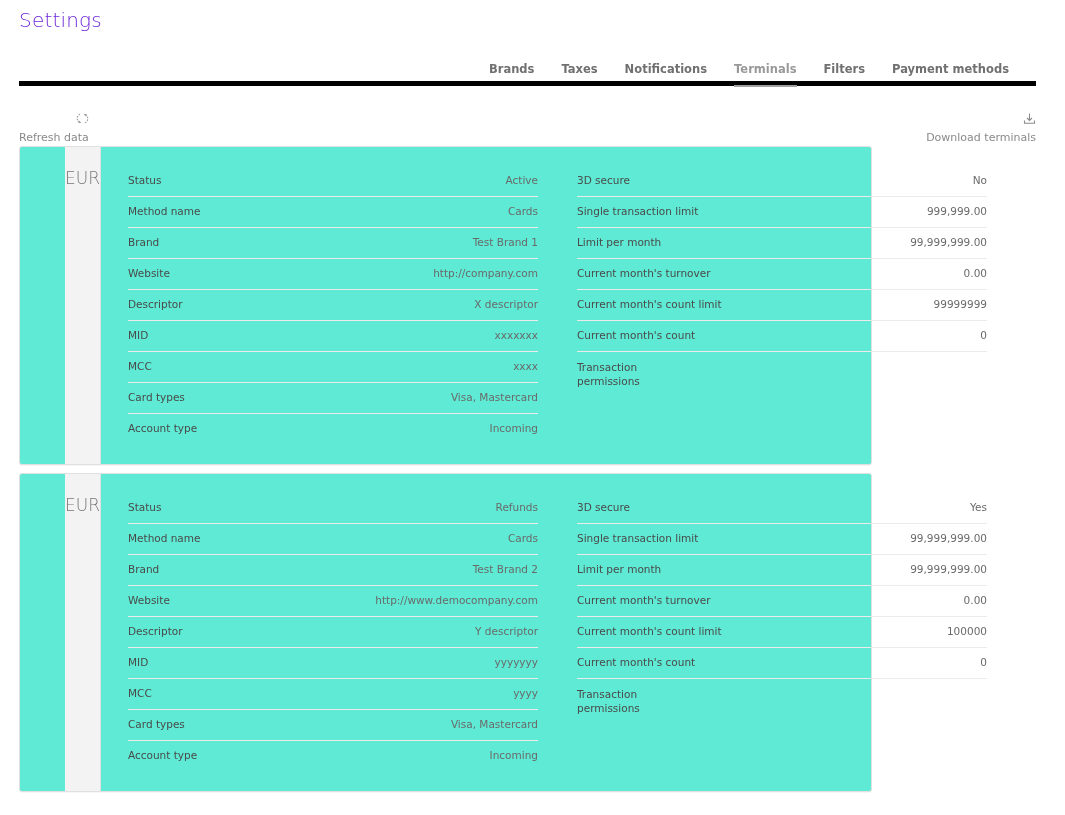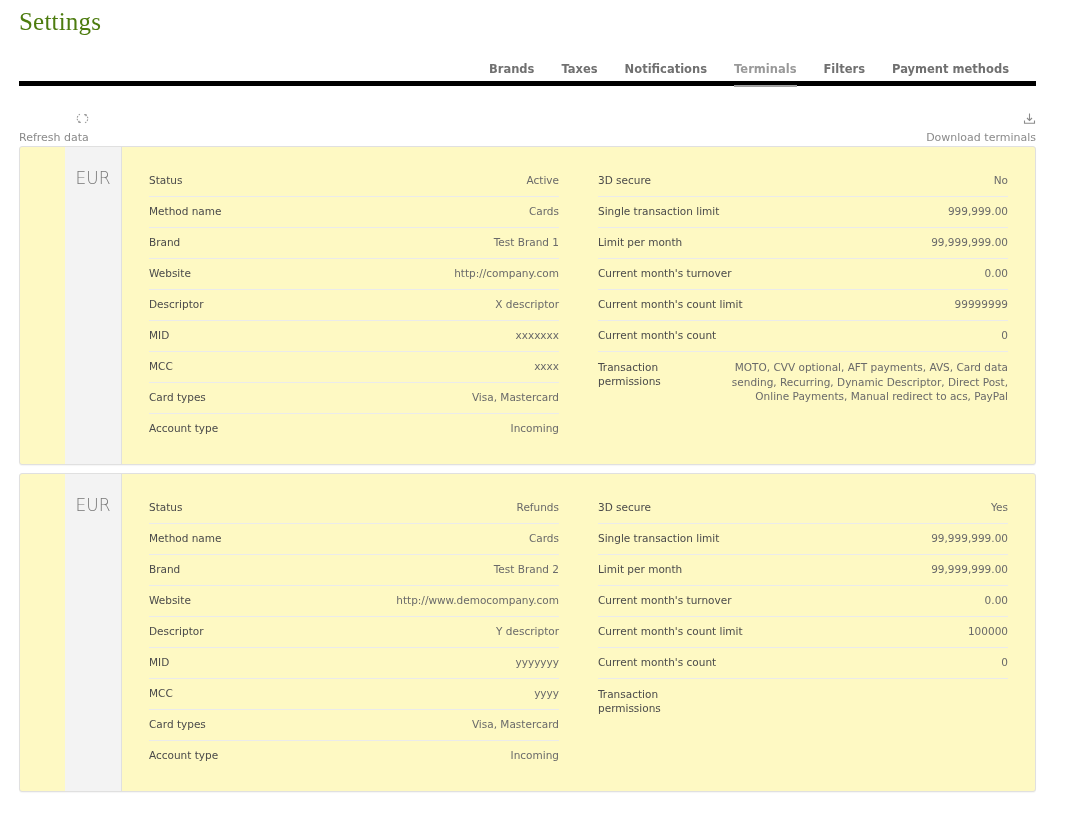--- a/index.html
+++ b/index.html
@@ -1,31 +1,31 @@
 <!DOCTYPE html>
 <html><head>
 <meta charset="utf-8">
 <style>
   * { box-sizing: border-box; margin: 0; padding: 0; }
   html, body { width: 1065px; height: 815px; background: #ffffff; overflow: hidden; }
   body { font-family: "DejaVu Sans", "Liberation Sans", sans-serif; color: #555; position: relative; }
 
-  .page-title { position: absolute; left: 19px; top: 8px; font-size: 25px; font-weight: 300; color: #4d7c0f; letter-spacing: 0.2px; font-family: Liberation Serif, serif; }
+  .page-title { position: absolute; left: 19px; top: 8px; font-size: 20px; font-weight: 300; color: #6d28d9; letter-spacing: 0.2px; }
 
   .tabs { position: absolute; left: 19px; top: 57px; width: 1017px; height: 29px; border-bottom: 5px solid #000000; display: flex; justify-content: flex-end; }
   .tab { font-size: 11.5px; font-weight: bold; color: #707070; margin-right: 27px; height: 29px; padding-top: 5px; position: relative; cursor: pointer; }
   .tab.active { color: #999; }
   .tab.active::after { content: ""; position: absolute; left: 0; right: 0; bottom: -1px; height: 2px; background: #a0a0a0; }
 
   .action { position: absolute; top: 112px; font-size: 11px; color: #8a8a8a; display: flex; align-items: flex-end; gap: 6px; cursor: pointer; flex-direction: column; }
   .action.refresh { left: 19px; }
   .action.download { right: 29px; }
   .action svg { display: block; }
 
-  .card { position: absolute; left: 19px; width: 1017px; border: 1px solid #e0e0e0; border-radius: 3px; display: flex; background: #fef9c3; box-shadow: 0 1px 1px rgba(0,0,0,0.04); padding-left: 45px; }
+  .card { position: absolute; left: 19px; width: 853px; border: 1px solid #e0e0e0; border-radius: 3px; display: flex; background: #5eead4; box-shadow: 0 1px 1px rgba(0,0,0,0.04); padding-left: 45px; }
   .card.c1 { top: 146px; height: 319px; }
   .card.c2 { top: 473px; height: 319px; }
   .currency { width: 102px; background: #f3f3f3; border-right: 1px solid #e0e0e0; text-align: center; font-size: 17px; color: #777; padding-top: 21px; font-weight: 300; }
   .body { flex: 1; display: flex; padding: 19px 27px 0 27px; }
   .col { width: 410px; }
   .col.left { margin-right: 39px; }
   .col.right { width: 410px; }
 
   .row { display: flex; justify-content: space-between; align-items: flex-start; border-bottom: 1px solid #ebebeb; height: 31px; padding-top: 8px; font-size: 10.5px; gap: 24px; }
   .row:last-child { border-bottom: none; }
@@ -133,21 +133,20 @@
       <div class="row">
           <span class="lbl">Current month's count limit</span>
           <span class="val">99999999</span>
         </div>
       <div class="row">
           <span class="lbl">Current month's count</span>
           <span class="val">0</span>
         </div>
       <div class="row multi">
           <span class="lbl">Transaction permissions</span>
-          <span class="val">MOTO, CVV optional, AFT payments, AVS, Card data sending, Recurring, Dynamic Descriptor, Direct Post, Online Payments, Manual redirect to acs, PayPal</span>
         </div>
     </div>
   </div>
 </section>
 
 <section class="card c2">
   <div class="currency">EUR</div>
   <div class="body">
     <div class="col left">
       <div class="row">

